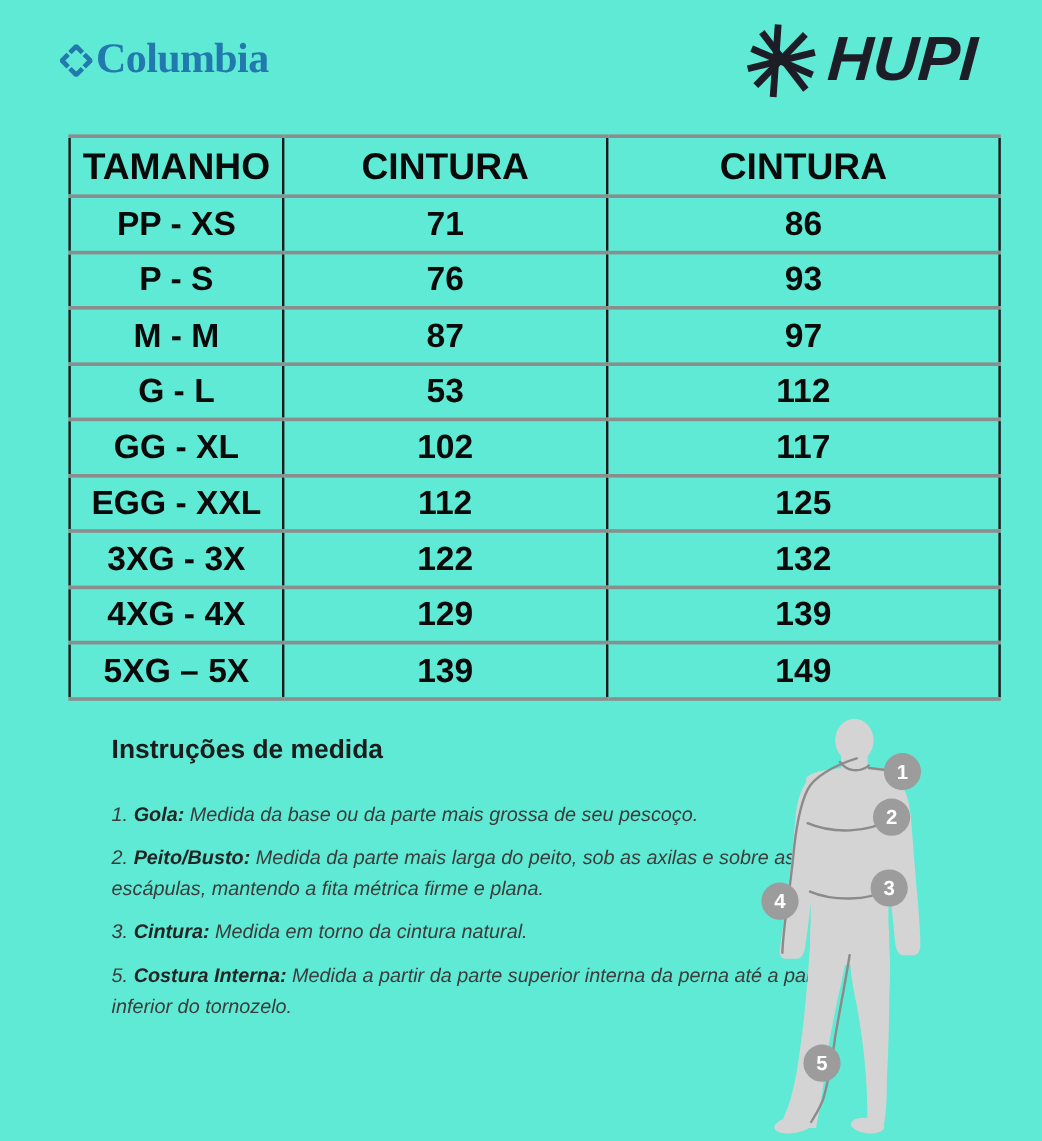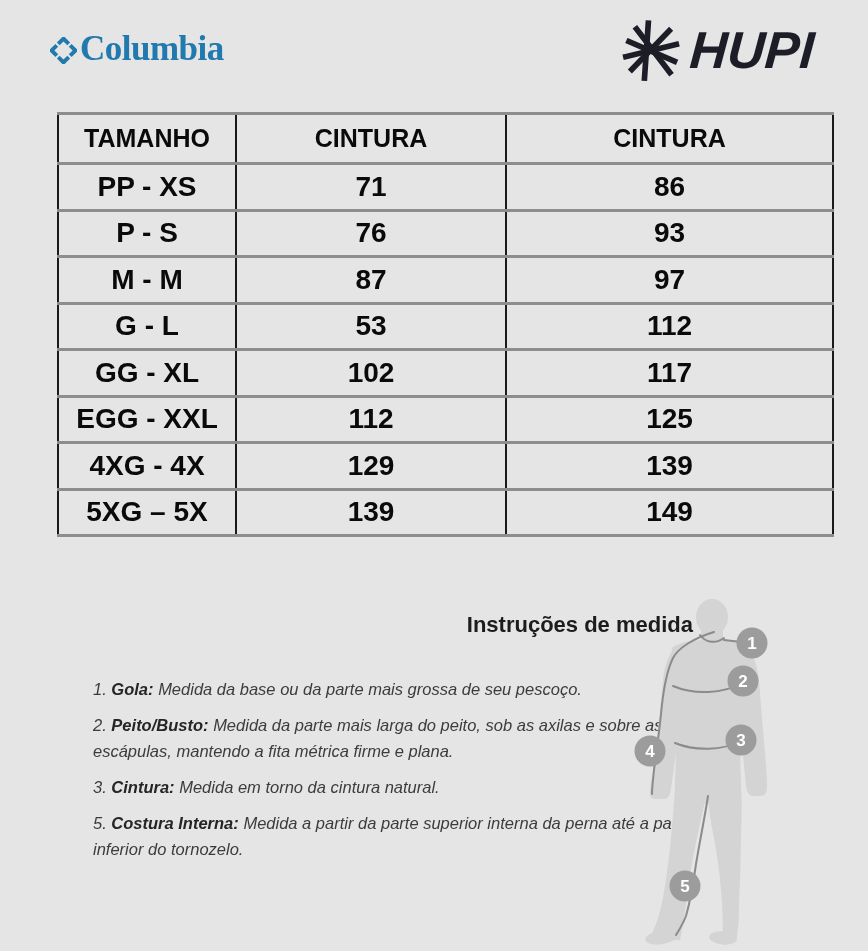--- a/index.html
+++ b/index.html
@@ -1,17 +1,17 @@
 <!DOCTYPE html>
 <html><head>
 <meta charset="utf-8">
 <style>
   html,body { margin:0; padding:0; background:#ffffff; }
   .page {
-    position:relative; width:868px; height:951px; background:#e5e5e5;
+    position:relative; width:868px; height:951px; background:#5eead4;
     font-family:"Liberation Sans","DejaVu Sans",sans-serif; overflow:hidden;
   }
 
   
   .columbia-logo { position:absolute; left:50px; top:31px; display:flex; align-items:center; gap:3px; }
   .columbia-logo svg { display:block; margin-top:3px; }
   .columbia-wordmark {
     font-family:"Liberation Serif","DejaVu Serif",serif;
     font-size:35px; font-weight:bold; color:#2279AE; letter-spacing:-0.5px; line-height:1;
   }
@@ -26,27 +26,27 @@
   table.size-table {
     position:absolute; left:57px; top:112px; width:775px;
     border-collapse:collapse; table-layout:fixed;
   }
   .size-table th, .size-table td {
     border-top:3px solid #8D8D8D; border-bottom:3px solid #8D8D8D;
     border-left:2px solid #1A1A1A; border-right:2px solid #1A1A1A;
     text-align:center; vertical-align:middle; padding:0; color:#0a0a0a;
     overflow:hidden; white-space:nowrap;
   }
-  .size-table th { height:47px; font-size:25px; font-weight:bold; }
+  .size-table th { height:47px; font-size:31px; font-weight:bold; }
   .size-table td { height:43.5px; font-size:28px; font-weight:bold; }
 
   
   .instructions { position:absolute; left:93px; top:610px; width:600px; }
   .instructions h2 {
-    margin:0 0 36px 0; font-size:22px; line-height:30px; font-weight:bold; color:#1C1C1C;text-align:right;
+    margin:0 0 26px 0; font-size:22px; line-height:30px; font-weight:bold; color:#1C1C1C;
   }
   .instructions p.item {
     margin:0 0 10px 0; font-size:16.5px; line-height:26px; color:#3C3C3C;font-style:italic;
   }
   .instructions p.item strong { color:#252525; }
 
   
   .figure-wrap { position:absolute; left:628px; top:590px; width:200px; height:362px; }
   .figure-wrap svg { display:block; }
   .marker-num {
@@ -120,20 +120,25 @@
       </tr>
       <tr>
         <td>GG - XL</td>
         <td>102</td>
         <td>117</td>
       </tr>
       <tr>
         <td>EGG - XXL</td>
         <td>112</td>
         <td>125</td>
+      </tr>
+      <tr>
+        <td>3XG - 3X</td>
+        <td>122</td>
+        <td>132</td>
       </tr>
       <tr>
         <td>4XG - 4X</td>
         <td>129</td>
         <td>139</td>
       </tr>
       <tr>
         <td>5XG – 5X</td>
         <td>139</td>
         <td>149</td>

